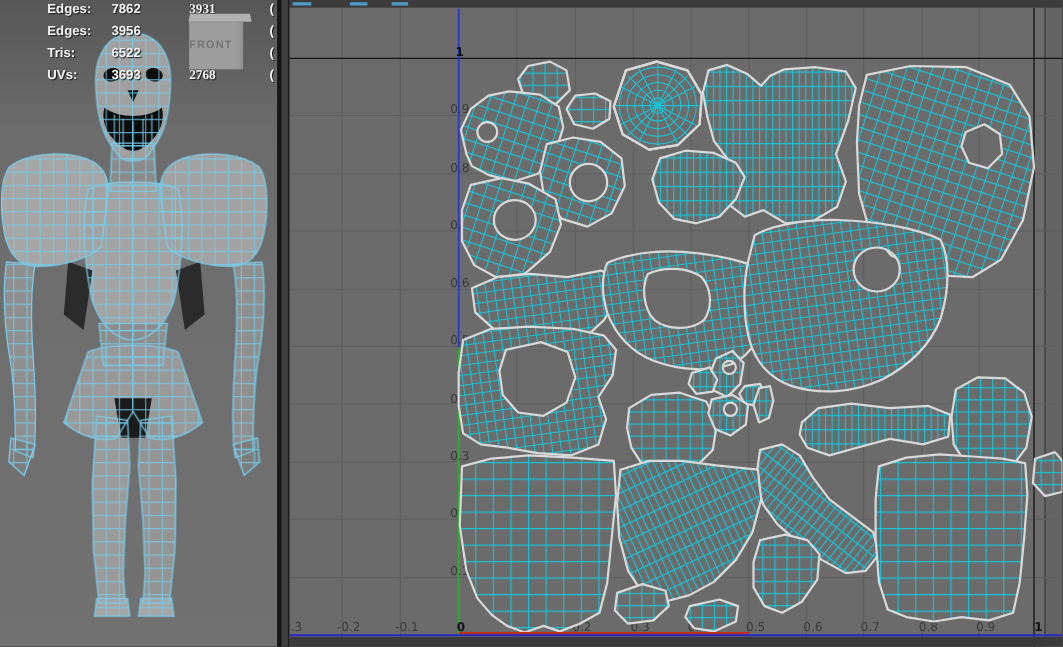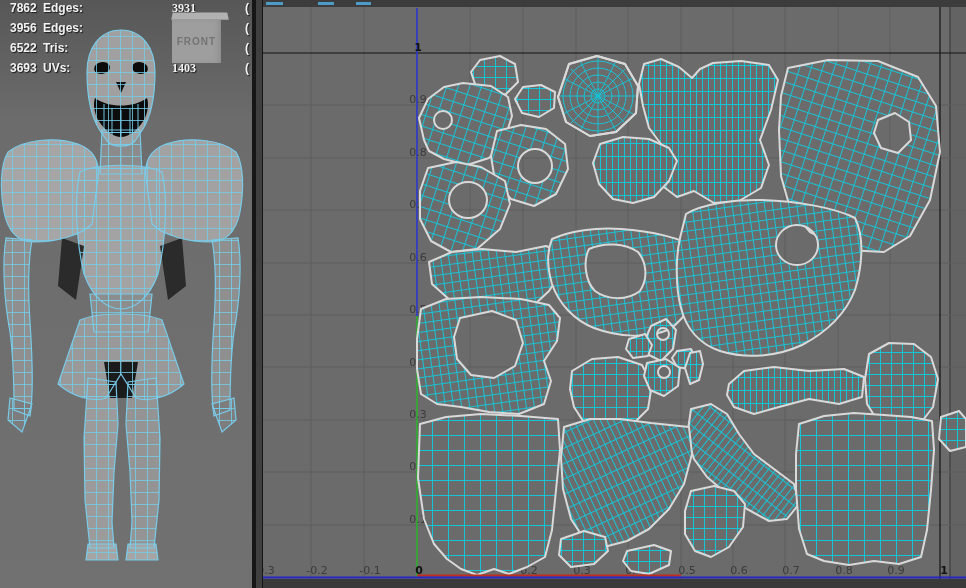--- a/index.html
+++ b/index.html
@@ -9,30 +9,30 @@
   
   .vp3d{position:absolute;left:0;top:0;width:252px;height:588px;
         background:linear-gradient(#575757,#6c6c6c 120px,#717171);}
   .divider{position:absolute;left:252px;top:0;width:11px;height:588px;background:#161616;}
   .divider .inner{position:absolute;left:4px;top:0;width:6px;height:588px;background:#3f3f3f;}
   
   .hud{position:absolute;left:0;top:0;width:252px;}
   .hud-row{position:absolute;left:0;height:16px;color:#f2f2f2;font-size:12px;font-weight:bold;
            text-shadow:1px 1px 1px #1c1c1c;white-space:nowrap;}
   .hud-label{position:absolute;left:14px;padding-left:29px;}
-  .hud-total{position:absolute;width:118px;left:10px;text-align:left;}
+  .hud-total{position:absolute;width:118px;left:10px;text-align:right;}
   .hud-sel{position:absolute;width:186px;left:10px;text-align:right;font-family:Liberation Serif, serif;}
   .hud-clip{position:absolute;left:245px;}
   
   .cube{position:absolute;left:170px;top:10px;width:62px;height:56px;}
   .cube-top{position:absolute;left:2px;top:2px;width:56px;height:8px;background:#b1b1b1;
             transform:perspective(60px) rotateX(24deg);}
   .cube-front{position:absolute;left:2px;top:10px;width:49px;height:43px;background:#9e9e9e;
               color:#747474;font-weight:bold;font-size:10px;letter-spacing:1px;
-              display:flex;align-items:center;justify-content:center;box-shadow:inset -4px 0 6px -3px #868686;}
+              display:flex;align-items:center;justify-content:flex-start;box-shadow:inset -4px 0 6px -3px #868686;}
   
   text.tick{font-family:"DejaVu Sans","Liberation Sans",sans-serif;font-size:11px;fill:#3b3b3b;}
   text.tick.bold{fill:#121212;font-weight:bold;}
   .toolbar-strip{position:absolute;left:263px;top:0;width:703px;height:7px;background:#3c3c3c;}
   .tb-dash{position:absolute;top:2px;height:3px;background:#4e9bc8;}
 </style>
 </head>
 <body>
 
 <div class="stage">
@@ -300,21 +300,21 @@
       </div>
       <div class="hud-row" style="top:41px;">
         <span class="hud-label">Tris:</span>
         <span class="hud-total">6522</span>
         <span class="hud-sel">3906</span>
         <span class="hud-clip">(</span>
       </div>
       <div class="hud-row" style="top:61px;">
         <span class="hud-label">UVs:</span>
         <span class="hud-total">3693</span>
-        <span class="hud-sel">1403</span>
+        <span class="hud-sel">2768</span>
         <span class="hud-clip">(</span>
       </div>
     </div>
 
     <div class="cube">
       <div class="cube-top"></div>
       <div class="cube-front">
         <span>FRONT</span>
       </div>
     </div>

